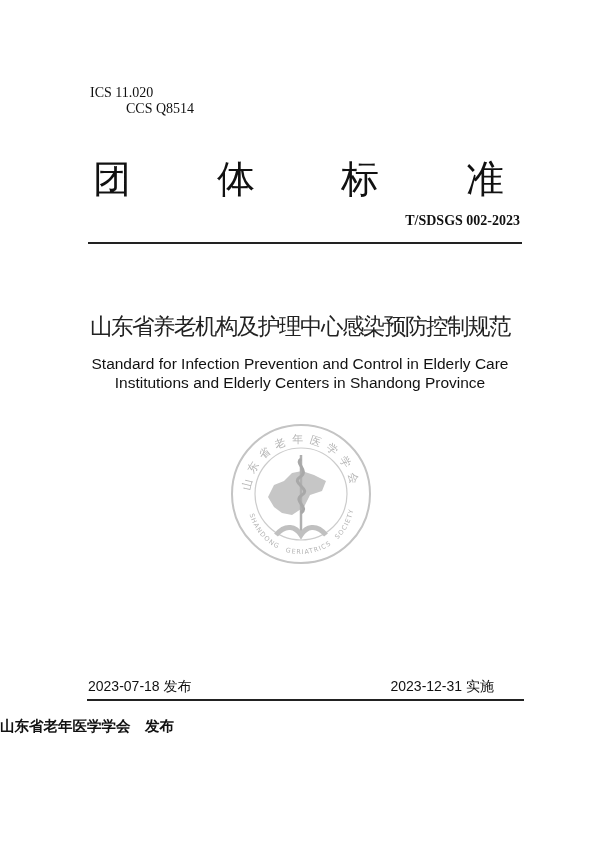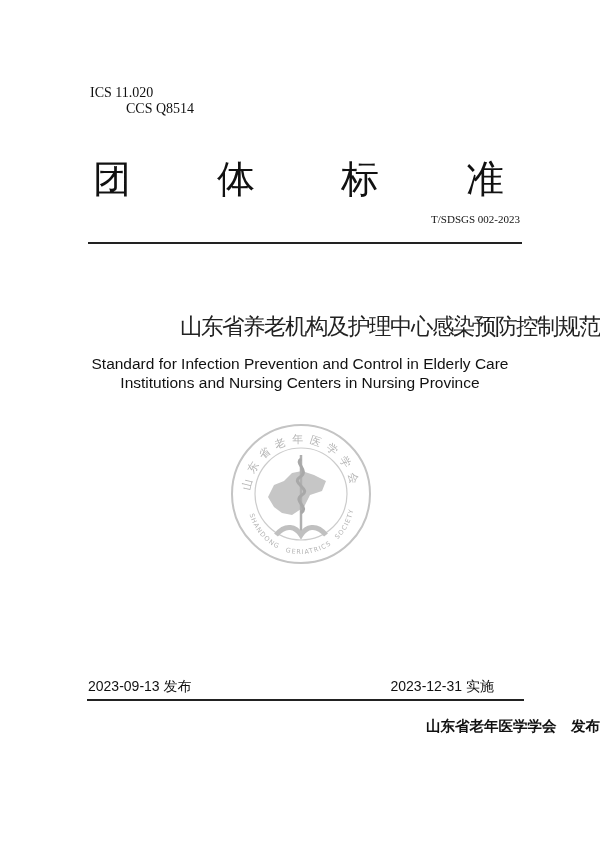--- a/index.html
+++ b/index.html
@@ -4,50 +4,50 @@
 <style>
   html, body { margin:0; padding:0; background:#ffffff; }
   body { width:600px; height:849px; position:relative; overflow:hidden; color:#111; }
   .abs { position:absolute; }
   .serif { font-family: "Liberation Serif", "DejaVu Serif", serif; }
   .sans { font-family: "Liberation Sans", "DejaVu Sans", sans-serif; }
   #ics { left:90px; top:85px; font-size:14px; }
   #ccs { left:90px; top:101px; font-size:14px;margin-left:36px; }
   .big { top:158px; font-size:38px; font-family:"DejaVu Sans", sans-serif; line-height:42px; }
   #c1 { left:93px; } #c2 { left:217px; } #c3 { left:341px; } #c4 { left:466px; }
-  #code { right:80px; top:213px; font-size:11px; }
+  #code { right:80px; top:213px; font-size:14px;font-weight:bold; }
   .rule { height:2px; background:#222; }
   #rule1 { left:88px; width:434px; top:242px; }
-  #title-cn { left:0; width:600px; text-align:right; top:311px; font-size:22.5px; font-family:"DejaVu Serif", serif; color:#222; letter-spacing:-1.5px; }
+  #title-cn { left:0; width:600px; text-align:center; top:311px; font-size:22.5px; font-family:"DejaVu Serif", serif; color:#222; letter-spacing:-1.5px; }
   .title-en { left:0; width:600px; text-align:center; font-size:15.5px; color:#111; }
   #title-en-1 { top:355px; }
   #title-en-2 { top:374px; }
   #logo { left:230px; top:423px; width:142px; height:142px; }
   #date-issue { left:88px; top:678px; font-size:14px; }
   #date-impl { right:106px; top:678px; font-size:14px; }
   #rule2 { left:87px; width:437px; top:699px; height:1.5px; }
-  #publisher { left:0; width:600px; text-align:right; top:717px; font-size:14.5px; font-weight:bold; font-family:"DejaVu Sans", sans-serif; }
+  #publisher { left:0; width:600px; text-align:left; top:717px; font-size:14.5px; font-weight:bold; font-family:"DejaVu Sans", sans-serif; }
 </style>
 </head>
 <body>
 
 <div class="abs serif" id="ics">ICS 11.020</div>
 <div class="abs serif" id="ccs">CCS Q8514</div>
 
 <div class="abs big" id="c1">团</div>
 <div class="abs big" id="c2">体</div>
 <div class="abs big" id="c3">标</div>
 <div class="abs big" id="c4">准</div>
 
 <div class="abs serif" id="code">T/SDSGS 002-2023</div>
 <div class="abs rule" id="rule1"></div>
 
 <div class="abs" id="title-cn">山东省养老机构及护理中心感染预防控制规范</div>
 <div class="abs sans title-en" id="title-en-1">Standard for Infection Prevention and Control in Elderly Care</div>
-<div class="abs sans title-en" id="title-en-2">Institutions and Nursing Centers in Nursing Province</div>
+<div class="abs sans title-en" id="title-en-2">Institutions and Elderly Centers in Shandong Province</div>
 
 <div class="abs" id="logo">
   <svg width="142" height="142" viewBox="0 0 142 142">
     <defs>
       <path id="arcTop" d="M 20 71 A 51 51 0 0 1 122 71"></path>
       <path id="arcBot" d="M 18 78 A 53 53 0 0 0 124 78"></path>
     </defs>
     <circle cx="71" cy="71" r="69" fill="none" stroke="#c4c4c4" stroke-width="2"></circle>
     <circle cx="71" cy="71" r="46" fill="none" stroke="#cccccc" stroke-width="1.2"></circle>
     <text font-size="11" fill="#b5b5b5" font-family="DejaVu Sans, sans-serif" letter-spacing="6">
@@ -56,17 +56,17 @@
     <text font-size="6.5" fill="#b5b5b5" font-family="DejaVu Sans, sans-serif" letter-spacing="1">
       <textPath href="#arcBot" startOffset="8%">SHANDONG　GERIATRICS　SOCIETY</textPath>
     </text>
     <path d="M 38 74 L 44 62 L 54 58 L 62 50 L 72 48 L 84 52 L 96 58 L 92 68 L 80 72 L 74 84 L 62 92 L 52 90 L 44 84 Z" fill="#c6c6c6"></path>
     <line x1="71" y1="32" x2="71" y2="112" stroke="#b0b0b0" stroke-width="2.5"></line>
     <path d="M 71 36 C 64 40, 80 48, 70 54 C 60 60, 82 66, 72 72 C 62 78, 80 84, 71 90" fill="none" stroke="#a8a8a8" stroke-width="3"></path>
     <path d="M 46 112 C 56 100, 66 104, 71 112 C 76 104, 86 100, 96 112" fill="none" stroke="#c0c0c0" stroke-width="5"></path>
   </svg>
 </div>
 
-<div class="abs sans" id="date-issue">2023-09-13 发布</div>
+<div class="abs sans" id="date-issue">2023-07-18 发布</div>
 <div class="abs sans" id="date-impl">2023-12-31 实施</div>
 <div class="abs rule" id="rule2"></div>
 
 <div class="abs" id="publisher">山东省老年医学学会　发布</div>
 
 </body></html>

